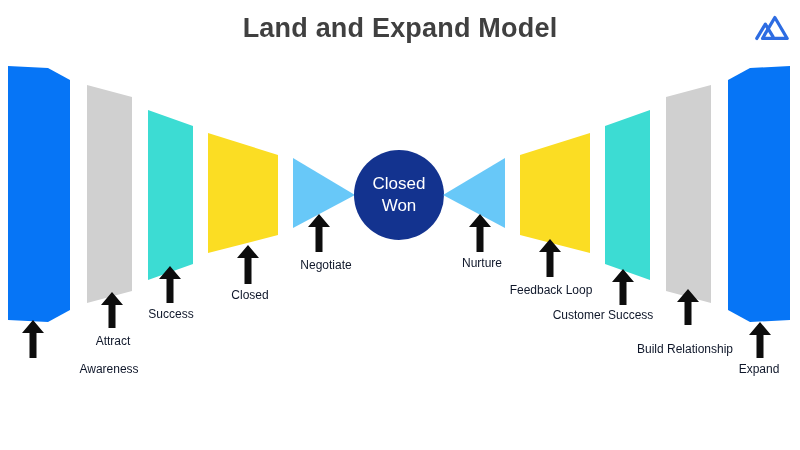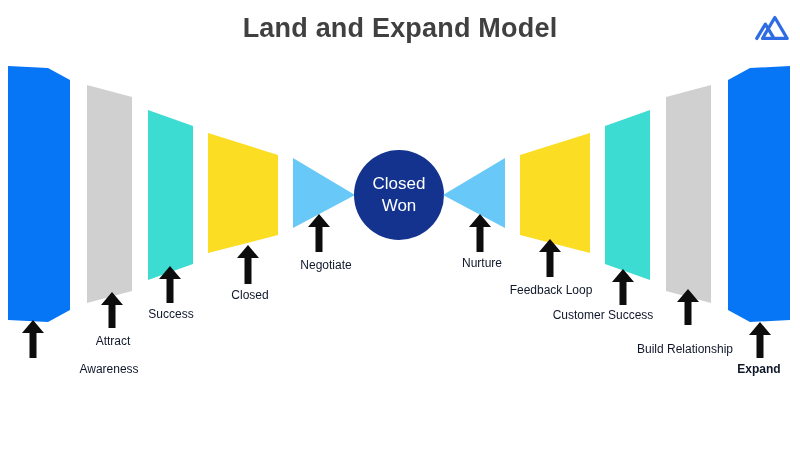--- a/index.html
+++ b/index.html
@@ -109,15 +109,15 @@
 
   <div class="stage-label" style="left:61px;  top:362px;margin-left:48px;">Awareness</div>
   <div class="stage-label" style="left:113px; top:334px;text-align:right;">Attract</div>
   <div class="stage-label" style="left:171px; top:307px;">Success</div>
   <div class="stage-label" style="left:250px; top:288px;">Closed</div>
   <div class="stage-label" style="left:326px; top:258px;">Negotiate</div>
   <div class="stage-label" style="left:482px; top:256px;">Nurture</div>
   <div class="stage-label" style="left:603px; top:308px;">Customer Success</div>
   <div class="stage-label" style="left:551px; top:283px;">Feedback Loop</div>
   <div class="stage-label" style="left:685px; top:342px;">Build Relationship</div>
-  <div class="stage-label" style="left:759px; top:362px;font-weight:bold;">Expand</div>
+  <div class="stage-label" style="left:759px; top:362px;">Expand</div>
 
 </div>
 
 </body></html>

